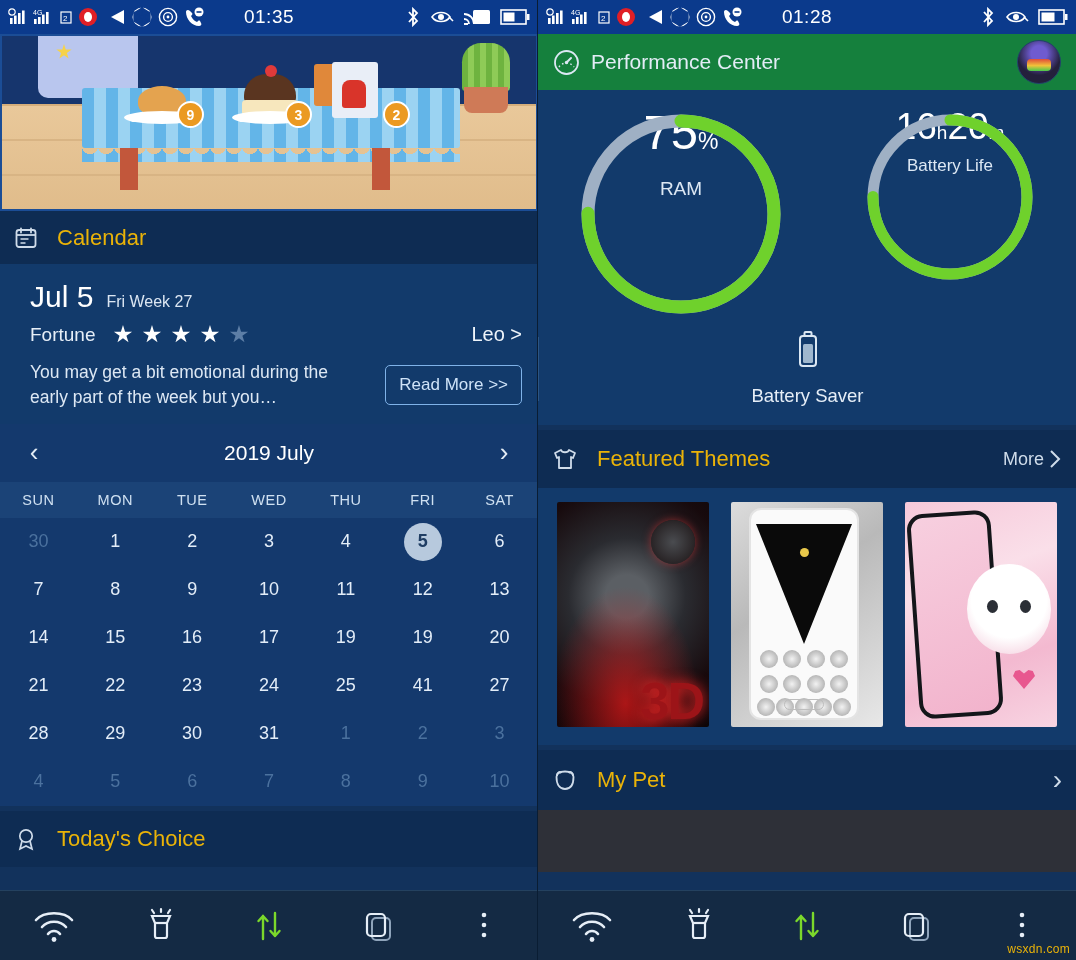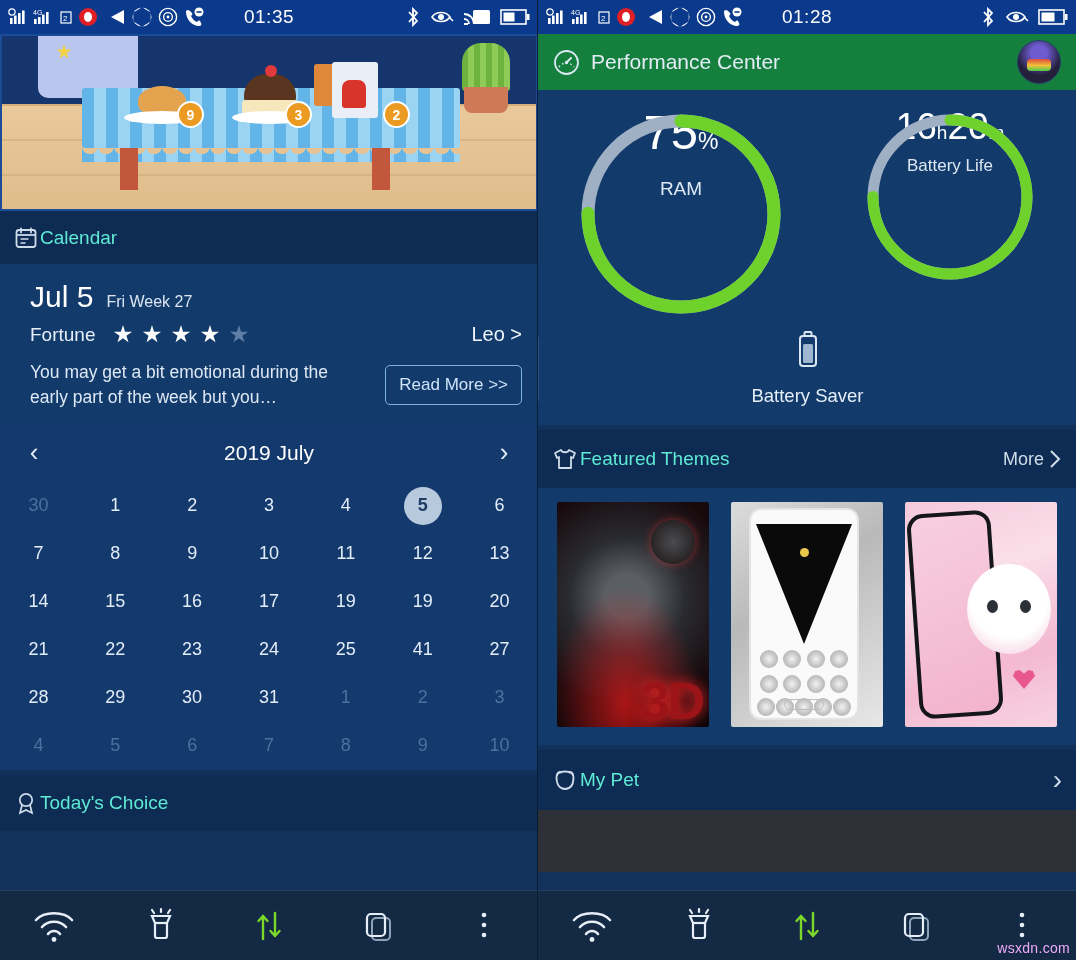--- a/index.html
+++ b/index.html
@@ -19,21 +19,21 @@
   .sb-right { display:flex; align-items:center; gap:9px; margin-left:auto; }
   .sb-clock { position:absolute; left:0; right:0; text-align:center;
               font-size:19px; letter-spacing:.5px; pointer-events:none; }
   .ic { display:inline-block; line-height:0; }
   .ic svg { display:block; }
 
   
   .card { background:#123a6b; margin:0 0 5px 0; }
   .card-head { display:flex; align-items:center; height:53px; padding:0 14px;
                background:#0e2c53; color:#c8d8ea; font-size:19px; }
-  .card-head .ttl { margin-left:2px; font-size:19px; color:#5eead4; }
+  .card-head .ttl { margin-left:19px; font-size:22px; color:#eab308; }
   .card-head .right { margin-left:auto; display:flex; align-items:center;
                       color:#cfdcea; font-size:18px; gap:4px; }
 
   
   .game { position:relative; height:177px; background:#14356b; overflow:hidden;
           border:2px solid #1b4d96; }
   .g-wall { position:absolute; inset:0; background:#16356d; }
   .g-floor{ position:absolute; left:0; right:0; bottom:0; height:105px;
             background:linear-gradient(#e9c89a,#e0bc8b);
             border-top:2px solid #d5ae7b; }
@@ -180,22 +180,22 @@
 
   
   .mypet-body{ height:62px; background:#2e3038; }
 
   
   .navbar { position:absolute; left:0; bottom:0; width:538px; height:70px;
             background:#142a44; display:flex; align-items:center;
             border-top:1px solid #24415f; }
   .nav-item{ flex:1; display:flex; align-items:center; justify-content:center; }
 
-  .watermark{ position:absolute; right:6px; bottom:4px; color:#f0abfc;
-              font-size:14px; letter-spacing:.3px; }
+  .watermark{ position:absolute; right:6px; bottom:4px; color:#eab308;
+              font-size:12px; letter-spacing:.3px; }
   .divider-v{ position:absolute; left:537px; top:0; width:2px; height:960px;
               background:#0a1d33; }
 </style>
 </head>
 <body>
 
 <div class="screen">
 
   <div class="phone left">
 
@@ -357,20 +357,29 @@
           <span class="f-btn">Read More &gt;&gt;</span>
         </div>
       </div>
 
       <div class="cal-wrap">
         <div class="m-head">
           <span class="m-arrow">‹</span>
           <span class="m-title">2019 July</span>
           <span class="m-arrow">›</span>
         </div>
+        <div class="dow" id="dow">
+            <div>SUN</div>
+            <div>MON</div>
+            <div>TUE</div>
+            <div>WED</div>
+            <div>THU</div>
+            <div>FRI</div>
+            <div>SAT</div>
+          </div>
         <div class="days" id="days">
             <div class="day dim">
               <span>30</span>
             </div>
             <div class="day">
               <span>1</span>
             </div>
             <div class="day">
               <span>2</span>
             </div>

